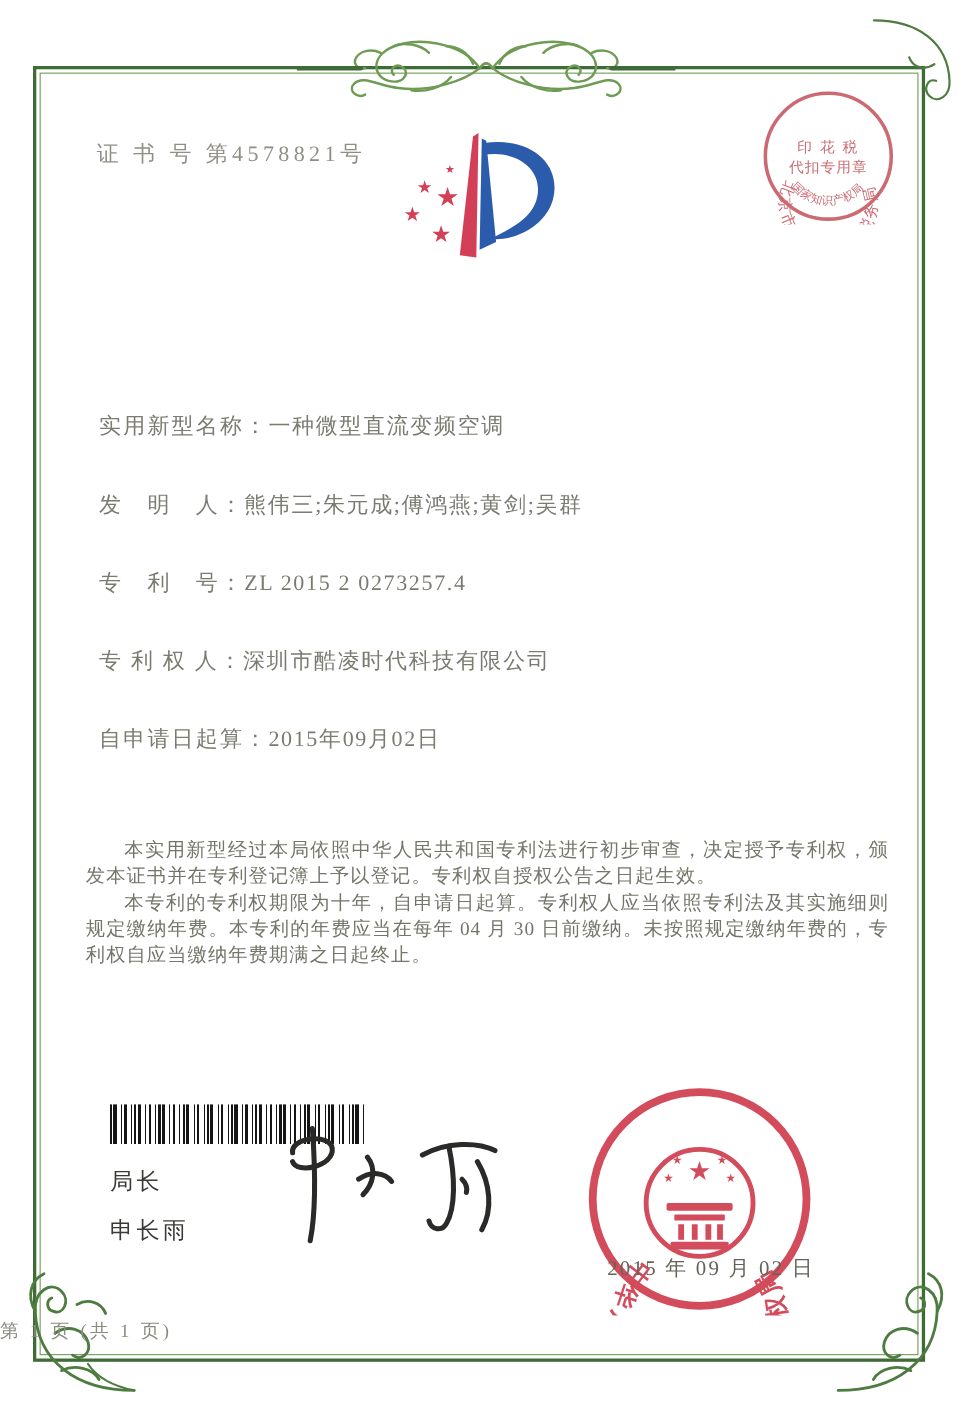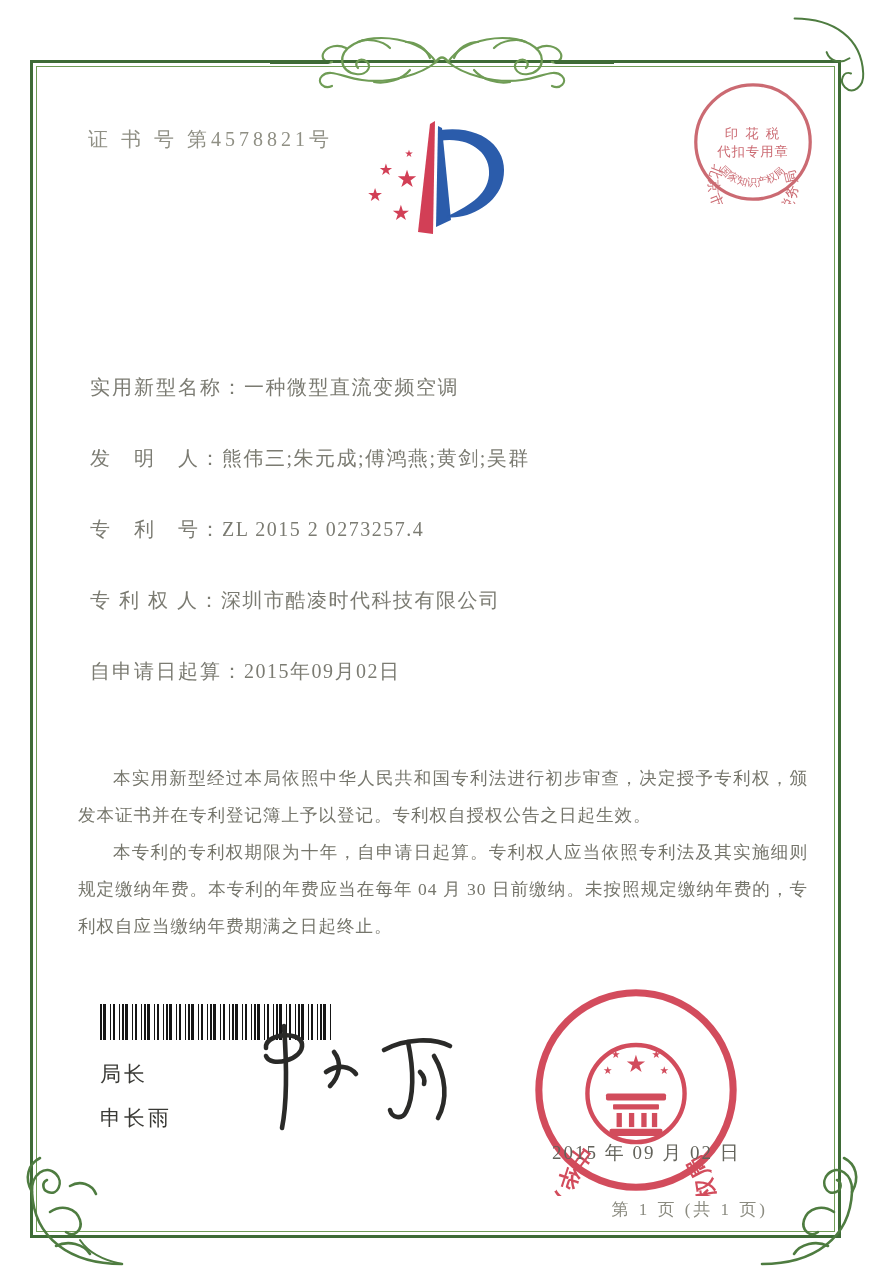--- a/index.html
+++ b/index.html
@@ -11,34 +11,34 @@
   .frame-inner{position:absolute;left:3px;top:3px;right:3px;bottom:3px;border:1px solid #6f9c55;}
   .ornament{position:absolute;pointer-events:none;}
   
   .cert-no{position:absolute;left:88px;top:126px;font-size:20px;letter-spacing:4px;color:#8f8f84;}
   .title{position:absolute;left:0;top:252px;width:884px;text-align:center;
          font-size:46px;font-weight:bold;letter-spacing:12px;color:#3f3f3c;}
   .fields{position:absolute;left:90px;top:374px;display:flex;flex-direction:column;gap:44px;}
   .field-row{font-size:20px;color:#7b7b72;letter-spacing:1.5px;white-space:nowrap;}
   .field-row .lbl{letter-spacing:2px;text-align:center;}
   .paras{position:absolute;left:78px;top:760px;width:730px;font-size:17.5px;color:#75756b;
-         line-height:37px;text-align:justify;letter-spacing:1px;}
+         line-height:24px;text-align:justify;letter-spacing:1px;}
   .paras p{margin:0;text-indent:2em;}
   
   .barcode{position:absolute;left:100px;top:1004px;width:232px;height:36px;
      background:repeating-linear-gradient(90deg,#151515 0 2px,#fff 2px 3px,#151515 3px 6px,
        #fff 6px 10px,#151515 10px 11px,#fff 11px 13px,#151515 13px 15px,#fff 15px 19px,
        #151515 19px 20px,#fff 20px 22px);}
   .sig-title{position:absolute;left:100px;top:1060px;font-size:21px;color:#3a3a36;letter-spacing:3px;}
   .sig-name{position:absolute;left:100px;top:1104px;font-size:21px;color:#3a3a36;letter-spacing:3px;}
   .sig-hand{position:absolute;left:238px;top:1014px;}
   .seal{position:absolute;left:530px;top:984px;}
   .issue-date{position:absolute;left:552px;top:1140px;font-size:19px;color:#63635b;
               letter-spacing:2px;z-index:5;}
-  .footer{position:absolute;left:0;top:1198px;width:768px;text-align:right;
+  .footer{position:absolute;left:0;top:1198px;width:768px;text-align:left;
           font-size:17px;color:#8b8b80;letter-spacing:3px;}
   .stamp{position:absolute;left:691px;top:80px;opacity:.88;}
   .logo{position:absolute;left:350px;top:108px;}
 </style>
 </head>
 <body>
 
 <div class="page">
 
   <div class="frame">

